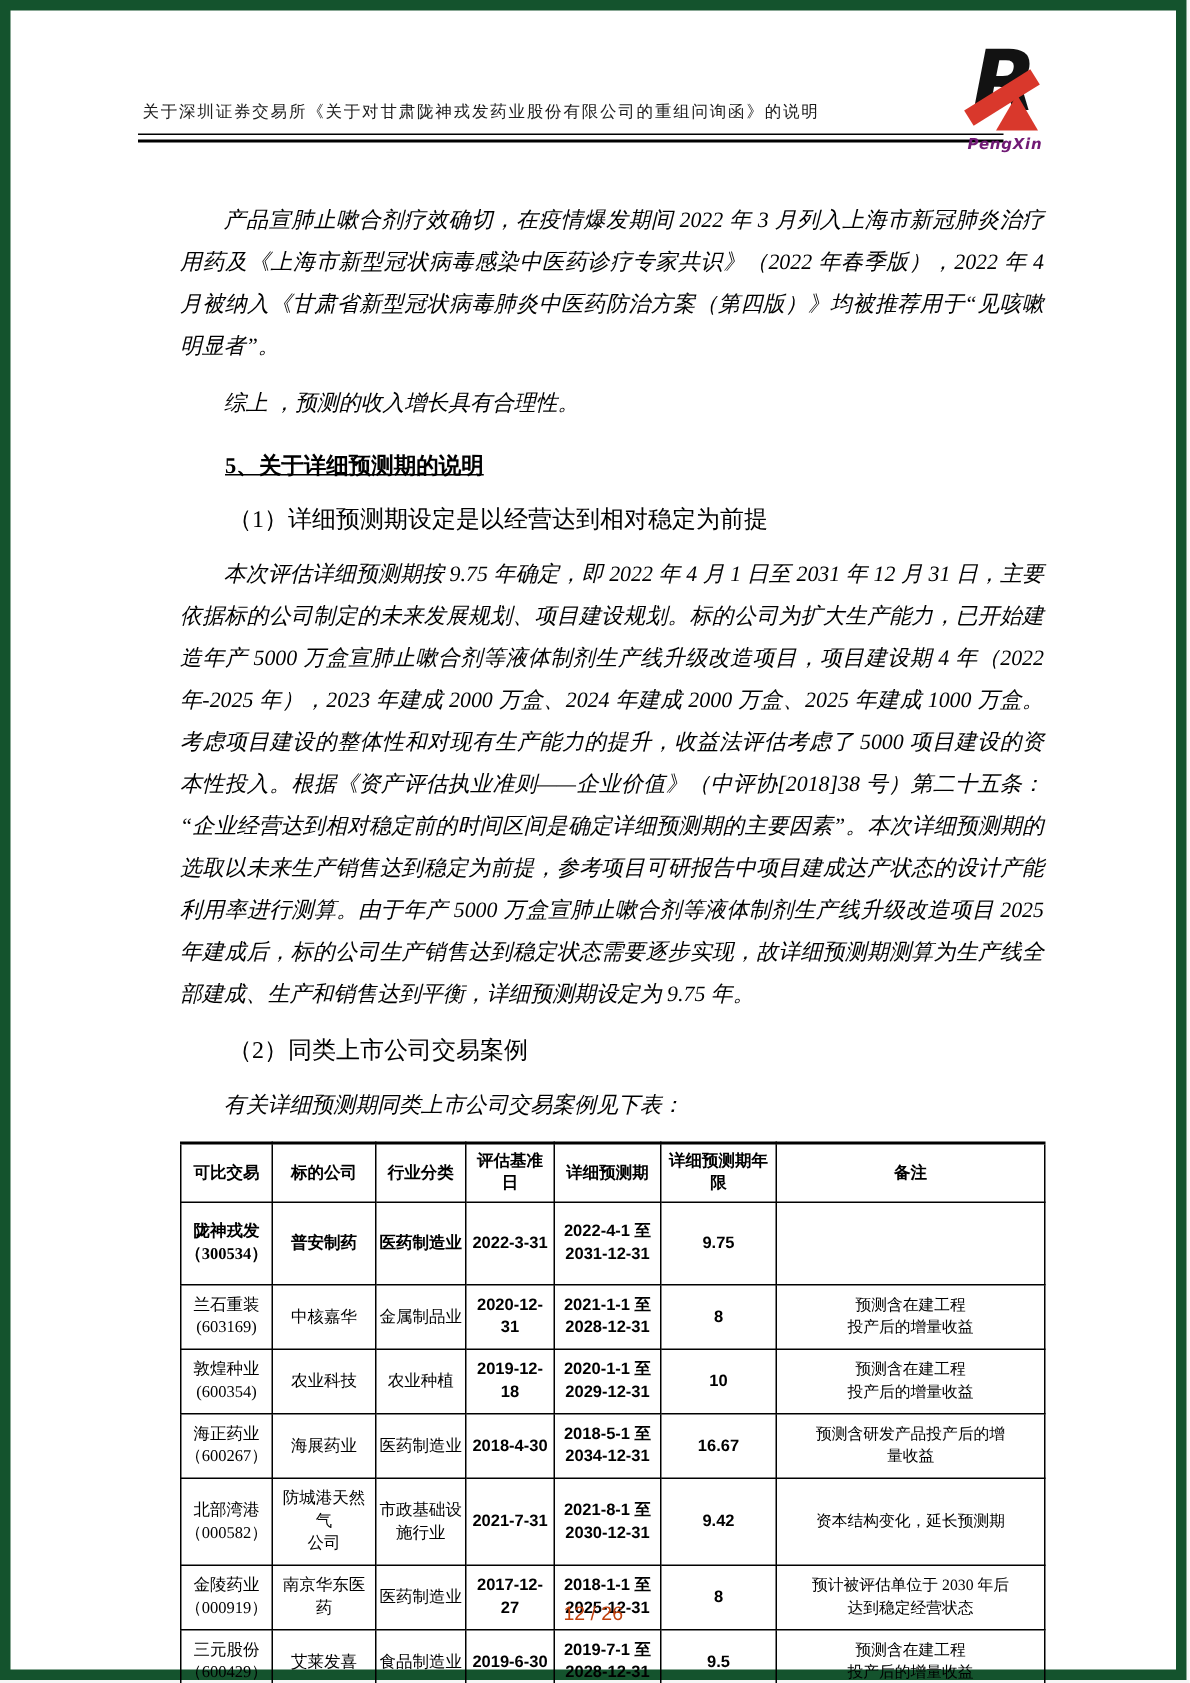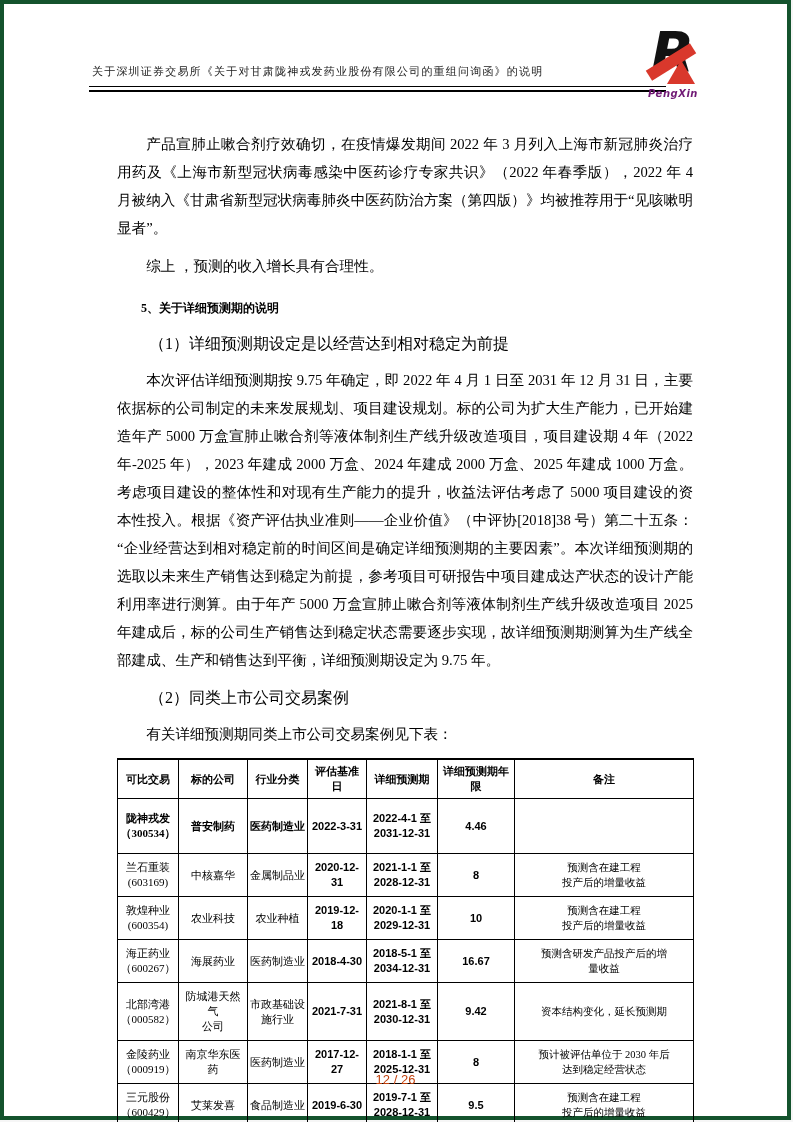--- a/index.html
+++ b/index.html
@@ -7,21 +7,21 @@
     width:793px;height:1122px;
     background:#f6f6f6;
     font-family:"Liberation Serif","DejaVu Serif",serif;
     color:#000;
     overflow:hidden;
   }
   .page{
     position:relative;
     width:791px;height:1120px;
     background:#fff;
-    border:4px solid #14532d;
+    border:7px solid #14532d;
     box-sizing:border-box;
   }
   
   .hdr-title{
     position:absolute;left:88px;top:60px;
     font-size:11px;letter-spacing:1.2px;color:#1a1a1a;
   }
   .hdr-rule{
     position:absolute;left:85px;top:82px;width:577px;height:6px;
     border-top:1.5px solid #000;border-bottom:2.5px solid #000;
@@ -54,24 +54,25 @@
   
   main{
     position:absolute;left:0;top:0;width:793px;
     padding:118px 104px 0 113px;box-sizing:border-box;
   }
   .body-p{
     margin:8px 0 10px 0;
     font-size:14.6px;line-height:28px;
     text-align:justify;text-justify:inter-ideograph;
     text-indent:2em;
+    font-style:italic;
   }
   .sec-h{
     margin:14px 0 8px 0;
-    font-size:12px;font-weight:bold;line-height:28px;text-indent:2em;
+    font-size:15px;font-weight:bold;line-height:28px;text-indent:2em;text-decoration:underline;
   }
   .sub-h{
     margin:6px 0 6px 0;
     font-size:16px;line-height:28px;text-indent:2em;
   }
   
   table{
     border-collapse:collapse;table-layout:fixed;
     width:576px;margin-top:8px;
     border-top:2.5px solid #000;border-bottom:2.5px solid #000;
@@ -149,21 +150,21 @@
       </thead>
       <tbody id="table-body">
           <tr class="bold-row">
             <td>陇神戎发
 （300534）</td>
             <td>普安制药</td>
             <td>医药制造业</td>
             <td class="num">2022-3-31</td>
             <td class="num">2022-4-1 至
 2031-12-31</td>
-            <td class="num">4.46</td>
+            <td class="num">9.75</td>
             <td class="remark"></td>
           </tr>
           <tr>
             <td>兰石重装
 (603169)</td>
             <td>中核嘉华</td>
             <td>金属制品业</td>
             <td class="num">2020-12-31</td>
             <td class="num">2021-1-1 至
 2028-12-31</td>

